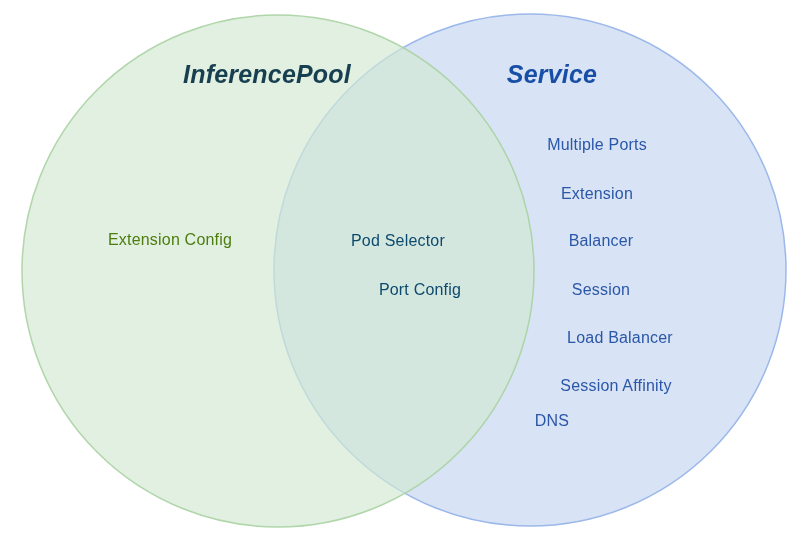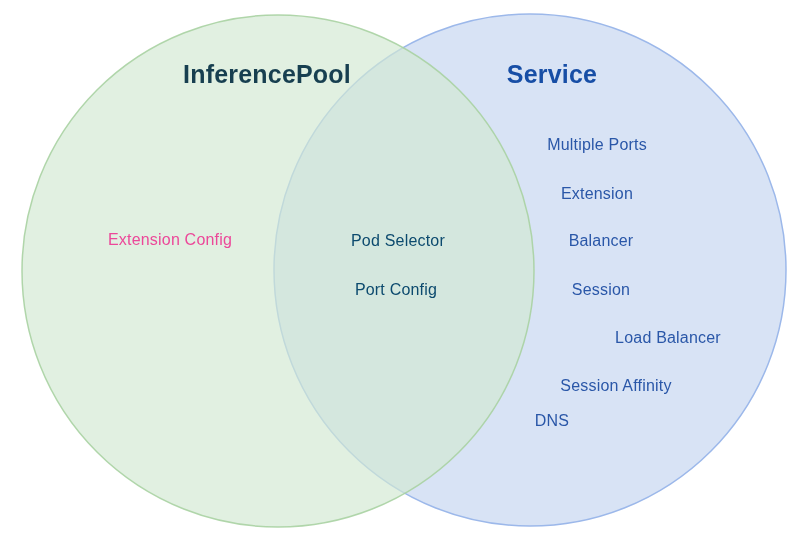--- a/index.html
+++ b/index.html
@@ -24,23 +24,24 @@
     transform: translate(-50%, -50%);
     white-space: nowrap;
     font-size: 16px;
     line-height: 1;
     letter-spacing: 0.2px;
   }
   .title {
     font-size: 25px;
     font-weight: 700;
     letter-spacing: 0.2px;
+    font-style: italic;
   }
   .left-title  { color: #173f50; }
-  .left-text   { color: #ec4899; }
+  .left-text   { color: #4d7c0f; }
   .mid-text    { color: #0c4a6e; }
   .right-title { color: #174ea6; }
   .right-text  { color: #2a57a8; }
 </style>
 </head>
 <body>
 
 <div class="stage">
 
   <svg class="venn-svg" width="800" height="533" viewBox="0 0 800 533" aria-hidden="true">
@@ -49,23 +50,23 @@
 
     <circle cx="278" cy="271" r="256" fill="#d3e8d3" fill-opacity="0.67" stroke="#a9d2a2" stroke-opacity="0.9" stroke-width="1.5"></circle>
   </svg>
 
   <div class="label title left-title" style="left:267px; top:74px;">InferencePool</div>
   <div class="label title right-title" style="left:552px; top:74px;">Service</div>
 
   <div class="label left-text" style="left:170px; top:240px;">Extension Config</div>
 
   <div class="label mid-text" style="left:398px; top:241px;">Pod Selector</div>
-  <div class="label mid-text" style="left:396px; top:290px;">Port Config</div>
+  <div class="label mid-text" style="left:420px; top:290px;">Port Config</div>
 
   <div class="label right-text" style="left:597px; top:145px;">Multiple Ports</div>
   <div class="label right-text" style="left:597px; top:194px;">Extension</div>
   <div class="label right-text" style="left:601px; top:241px;">Balancer</div>
   <div class="label right-text" style="left:601px; top:290px;">Session</div>
-  <div class="label right-text" style="left:620px; top:338px;margin-left:48px;">Load Balancer</div>
+  <div class="label right-text" style="left:620px; top:338px;">Load Balancer</div>
   <div class="label right-text" style="left:616px; top:386px;">Session Affinity</div>
   <div class="label right-text" style="left:552px; top:421px;">DNS</div>
 
 </div>
 
 </body></html>

